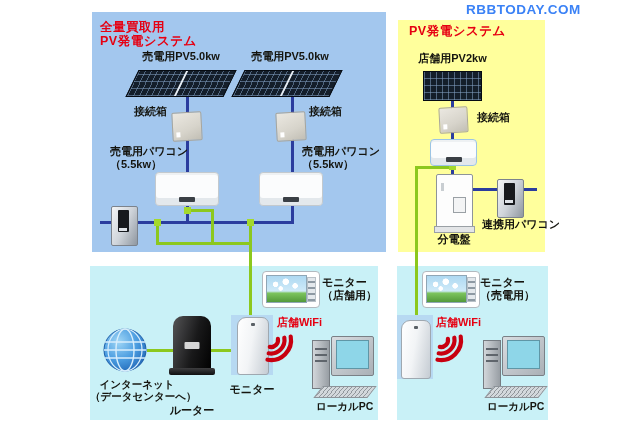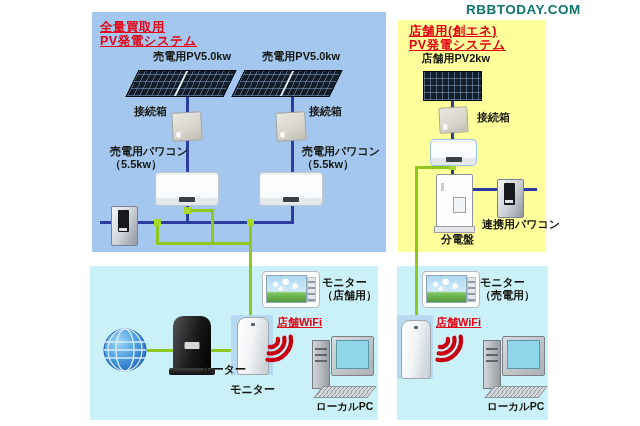--- a/index.html
+++ b/index.html
@@ -2,24 +2,24 @@
 <html><head>
 <meta charset="utf-8">
 <style>
   html,body{margin:0;padding:0;}
   body{font-family:"Liberation Sans","DejaVu Sans",sans-serif;background:#ffffff;}
   #canvas{position:relative;width:640px;height:426px;background:#ffffff;overflow:hidden;}
   .panel{position:absolute;z-index:1;}
   #lines{position:absolute;left:0;top:0;z-index:2;}
   .dev{position:absolute;z-index:3;}
   .lbl{position:absolute;z-index:4;font-weight:bold;font-size:11px;line-height:13px;color:#15150f;white-space:nowrap;}
-  .lbl-red{color:#e60012;text-decoration:underline;}
+  .lbl-red{color:#e60012;}
   .title{font-size:12.5px;line-height:14px;letter-spacing:.5px;}
-  .center{text-align:right;}
-  .watermark{position:absolute;z-index:5;font-size:13.5px;font-weight:bold;color:#0f766e;letter-spacing:.5px;}
+  .center{text-align:center;}
+  .watermark{position:absolute;z-index:5;font-size:13.5px;font-weight:bold;color:#3b82f6;letter-spacing:.5px;}
 
   
   .solar{background:#141e2a;border:1px solid #060b12;
     background-image:repeating-linear-gradient(90deg,rgba(130,160,195,.55) 0 1px,transparent 1px 6px),
                      repeating-linear-gradient(0deg,rgba(130,160,195,.55) 0 1px,transparent 1px 7px);}
   .persp{transform:skewX(-26deg);}
   .solar .divider{position:absolute;left:50%;top:0;bottom:0;width:2px;margin-left:-1px;background:#e9eff5;}
 
   
   .junction{background:linear-gradient(155deg,#ebe8e1 0%,#d7d4cb 60%,#c1beb4 100%);border:1px solid #a9a69c;border-radius:2px;transform:rotate(-3deg);}
@@ -146,21 +146,20 @@
       <div class="strip"></div>
     </div>
 
   <div class="dev meter" style="left:111px;top:206px;width:25px;height:38px;">
     <div class="display">
         <div class="digits"></div>
       </div>
   </div>
 
   <div class="lbl lbl-red title" style="left:409px;top:24px;">
-    <div>店舗用(創エネ)</div>
     <div>PV発電システム</div>
   </div>
   <div class="lbl center" style="left:415px;top:52px;width:75px;">店舗用PV2kw</div>
   <div class="dev solar" style="left:423px;top:71px;width:57px;height:28px;"></div>
 
   <div class="dev junction" style="left:439px;top:107px;width:27px;height:24px;">
       <div class="dot"></div>
     </div>
   <div class="lbl" style="left:477px;top:111px;">接続箱</div>
 
@@ -191,26 +190,30 @@
           <stop offset="100%" stop-color="#1f64b4"></stop>
         </radialGradient>
       </defs>
     <circle cx="22" cy="22" r="21" fill="url(#gg)" stroke="#1a5ca8" stroke-width="1"></circle>
     <ellipse cx="22" cy="22" rx="9" ry="21" fill="none" stroke="#d8eefc" stroke-width="1.4"></ellipse>
     <ellipse cx="22" cy="22" rx="17" ry="21" fill="none" stroke="#d8eefc" stroke-width="1.2"></ellipse>
     <line x1="2" y1="14" x2="42" y2="14" stroke="#d8eefc" stroke-width="1.4"></line>
     <line x1="1" y1="22" x2="43" y2="22" stroke="#d8eefc" stroke-width="1.4"></line>
     <line x1="2" y1="30" x2="42" y2="30" stroke="#d8eefc" stroke-width="1.4"></line>
   </svg>
+  <div class="lbl center" style="left:90px;top:378px;width:94px;font-size:10.5px;line-height:12px;">
+    <div>インターネット</div>
+    <div>（データセンターへ）</div>
+  </div>
 
   <div class="dev router" style="left:173px;top:316px;width:38px;height:56px;">
     <div class="tag"></div>
     <div class="rbase"></div>
   </div>
-  <div class="lbl center" style="left:169px;top:363px;width:46px;margin-left:31px;">ルーター</div>
+  <div class="lbl center" style="left:169px;top:404px;width:46px;">ルーター</div>
 
   <div class="dev server-bg" style="left:231px;top:315px;width:42px;height:60px;"></div>
   <div class="dev server" style="left:237px;top:317px;width:30px;height:56px;">
       <div class="led"></div>
     </div>
   <div class="lbl center" style="left:229px;top:383px;width:46px;">モニター</div>
 
   <div class="dev monitor" style="left:262px;top:271px;width:56px;height:35px;">
     <div class="screen"></div>
     <div class="controls"></div>

